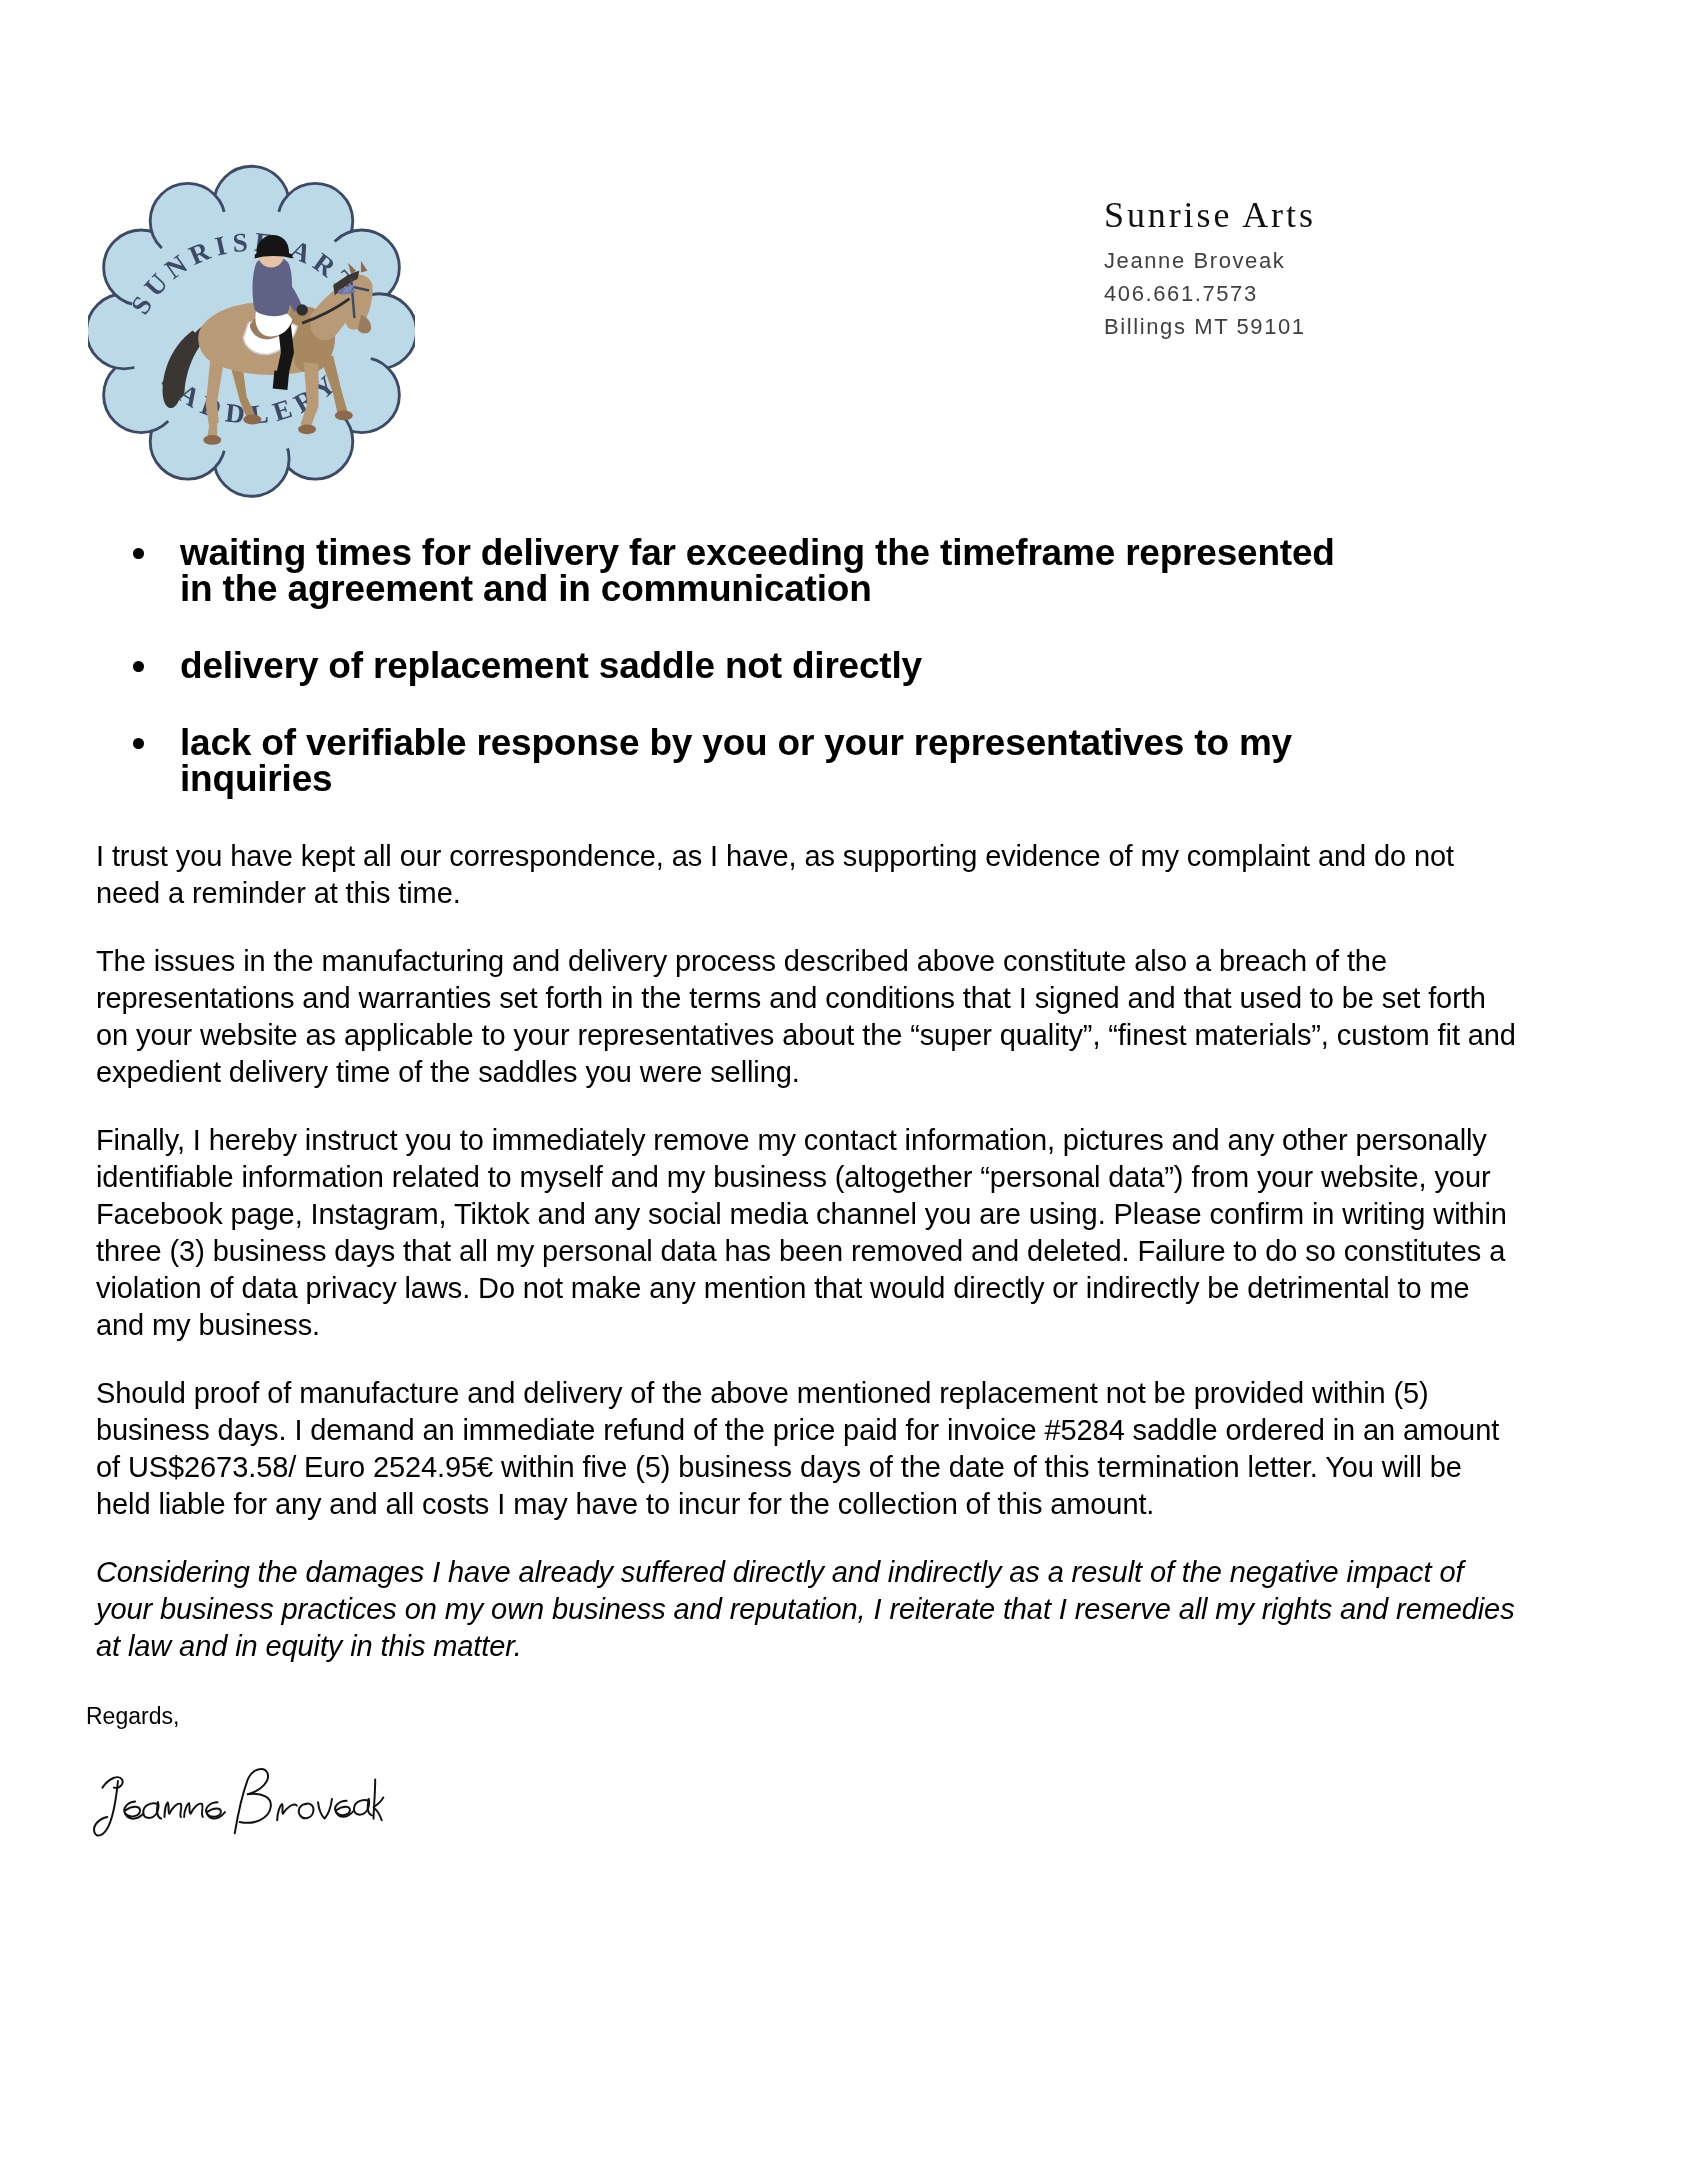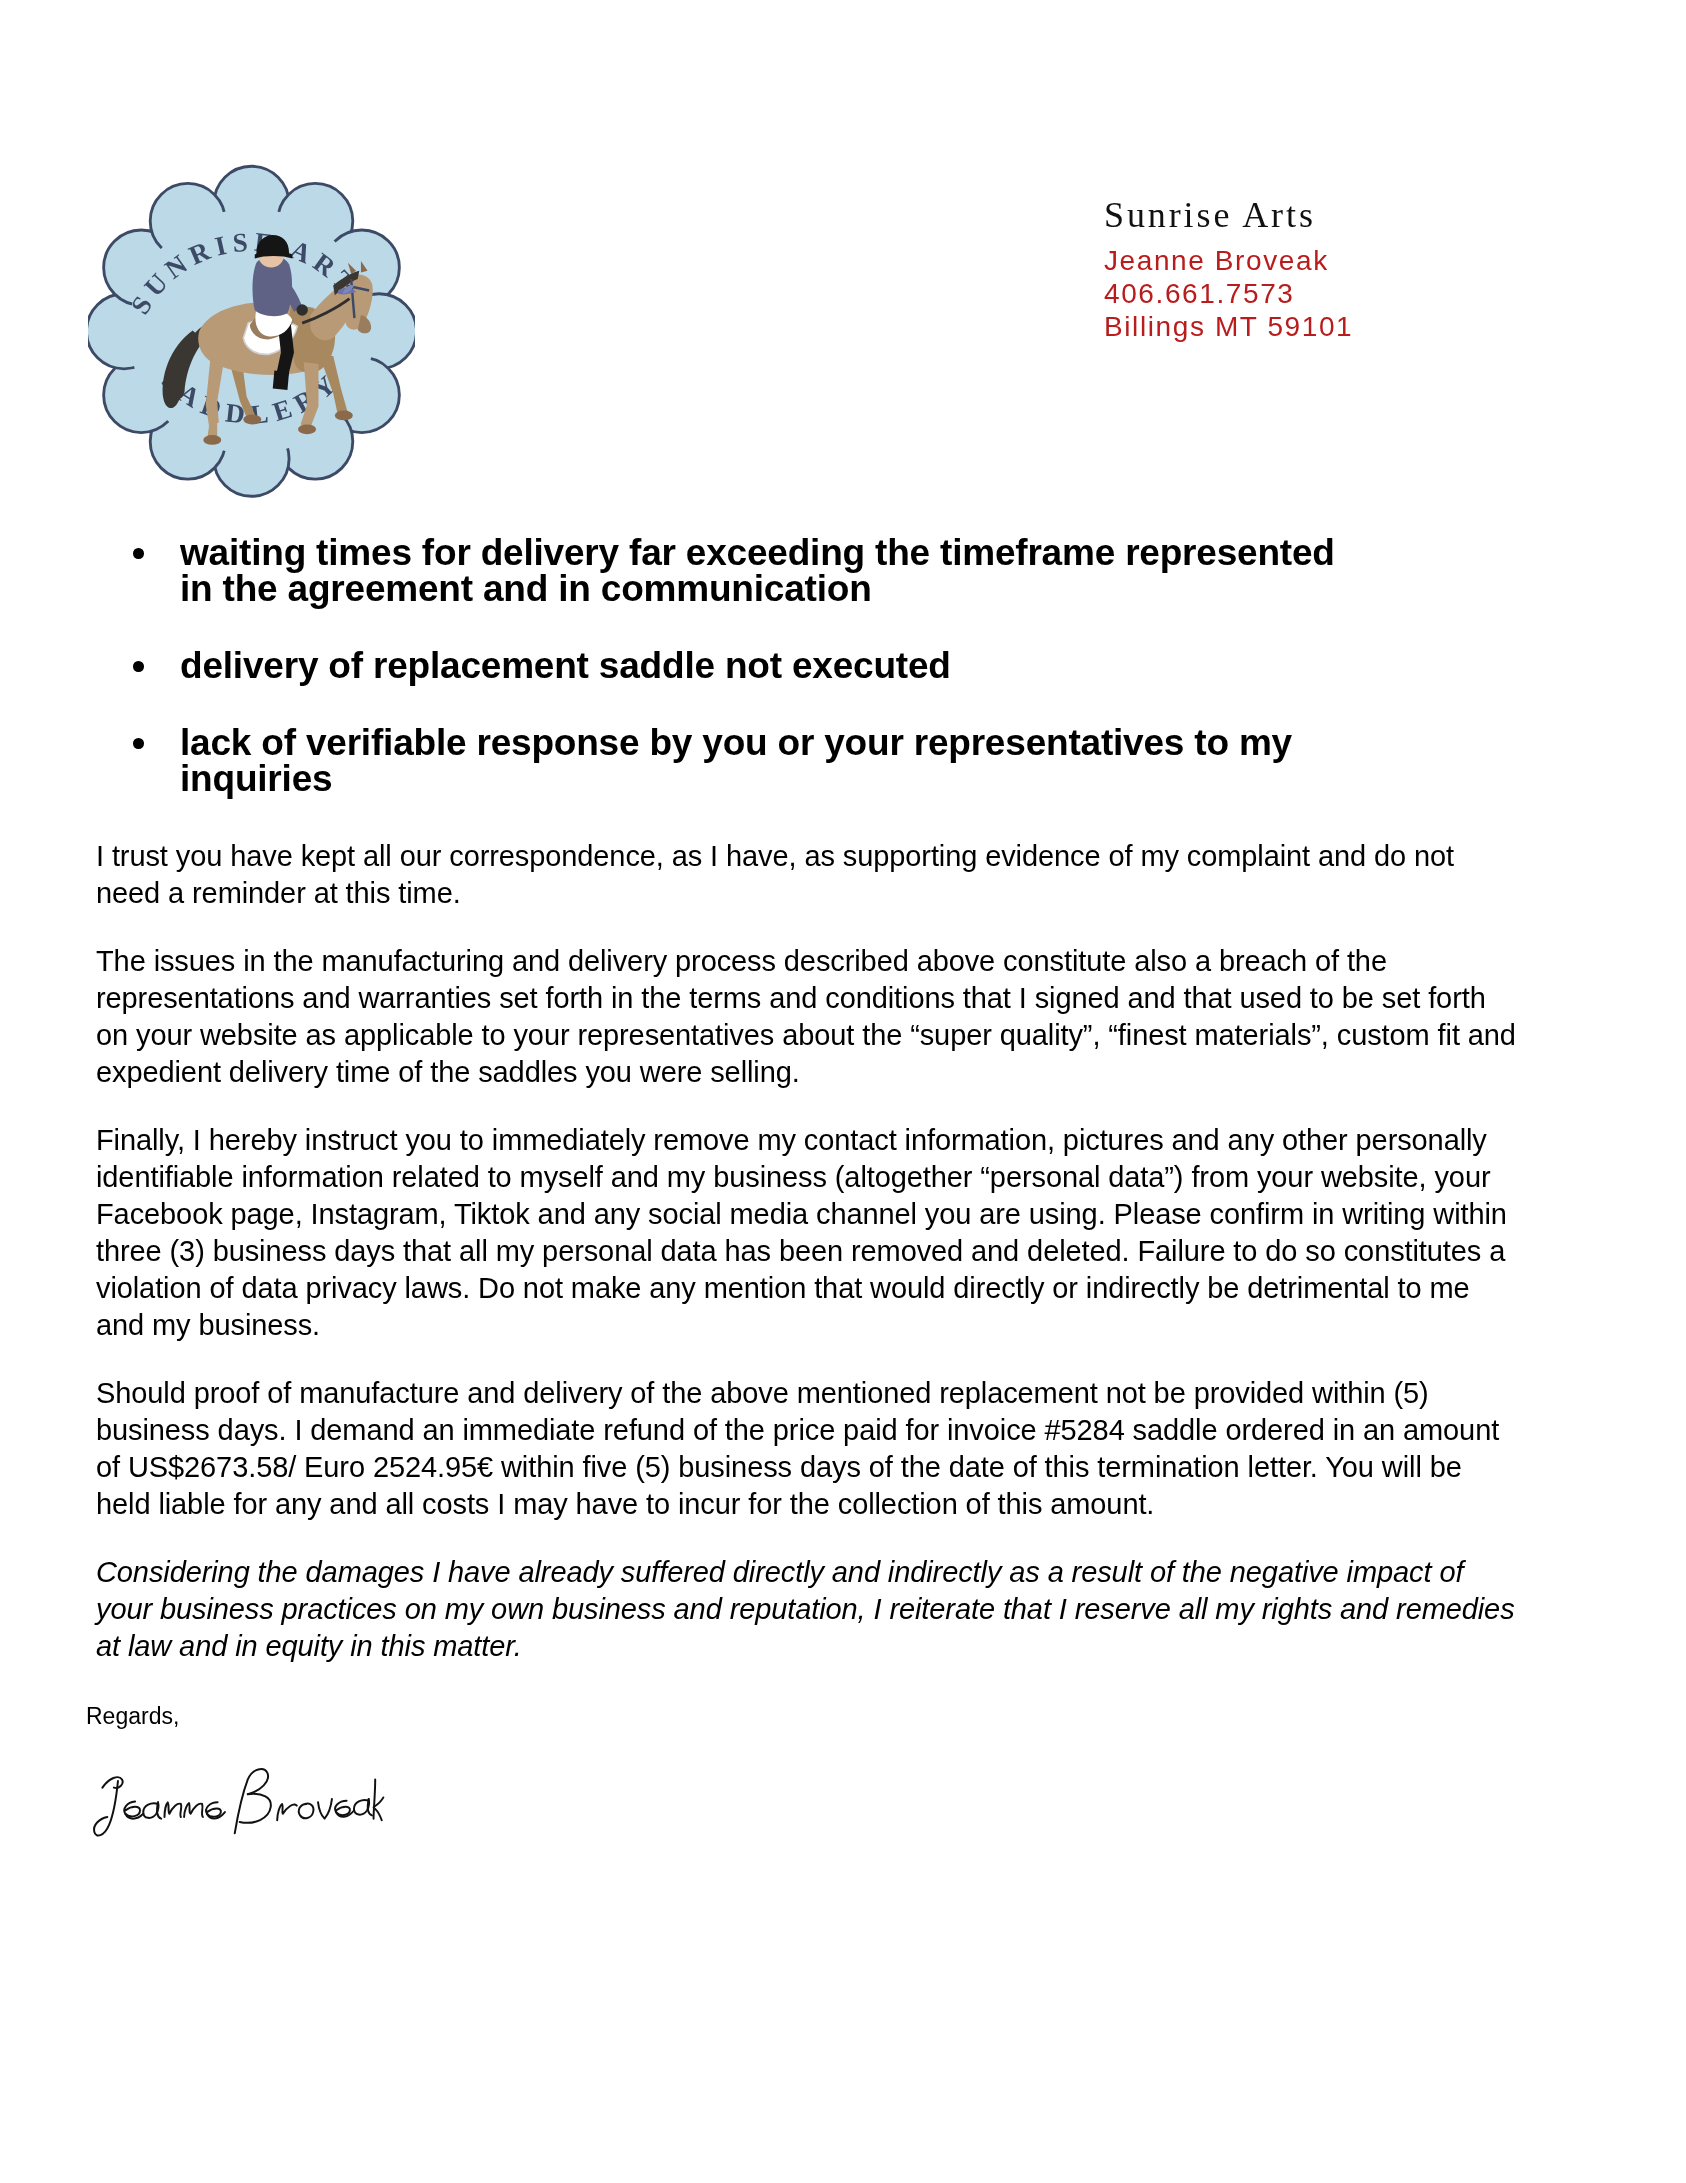--- a/index.html
+++ b/index.html
@@ -49,24 +49,24 @@
   .lh-company {
     font-family: "Liberation Serif", serif;
     font-size: 36px;
     line-height: 42px;
     letter-spacing: 2.9px;
     color: #111111;
     white-space: nowrap;
   }
   .lh-line {
     font-family: "Liberation Sans", sans-serif;
-    font-size: 28px;
+    font-size: 22px;
     line-height: 33px;
     letter-spacing: 1.6px;
-    color: #b91c1c;
+    color: #404040;
     font-weight: 400;
     white-space: nowrap;
   }
   .lh-line.first { margin-top: 8.2px; }
 
   
   .body-area {
     position: absolute;
     left: 86px;
     top: 535px;
@@ -238,21 +238,21 @@
 
   <div class="body-area">
 
     <ul class="complaints">
       <li>
         <span class="bullet-dot"></span>
         <span>waiting times for delivery far exceeding the timeframe represented in the agreement and in communication</span>
       </li>
       <li>
         <span class="bullet-dot"></span>
-        <span>delivery of replacement saddle not executed</span>
+        <span>delivery of replacement saddle not directly</span>
       </li>
       <li>
         <span class="bullet-dot"></span>
         <span>lack of verifiable response by you or your representatives to my inquiries</span>
       </li>
     </ul>
 
     <p class="para">I trust you have kept all our correspondence, as I have, as supporting evidence of my complaint and do not need a reminder at this time.</p>
     <p class="para">The issues in the manufacturing and delivery process described above constitute also a breach of the representations and warranties set forth in the terms and conditions that I signed and that used to be set forth on your website as applicable to your representatives about the “super quality”, “finest materials”, custom fit and expedient delivery time of the saddles you were selling.</p>
     <p class="para">Finally, I hereby instruct you to immediately remove my contact information, pictures and any other personally identifiable information related to myself and my business (altogether “personal data”) from your website, your Facebook page, Instagram, Tiktok and any social media channel you are using. Please confirm in writing within three (3) business days that all my personal data has been removed and deleted. Failure to do so constitutes a violation of data privacy laws. Do not make any mention that would directly or indirectly be detrimental to me and my business.</p>

